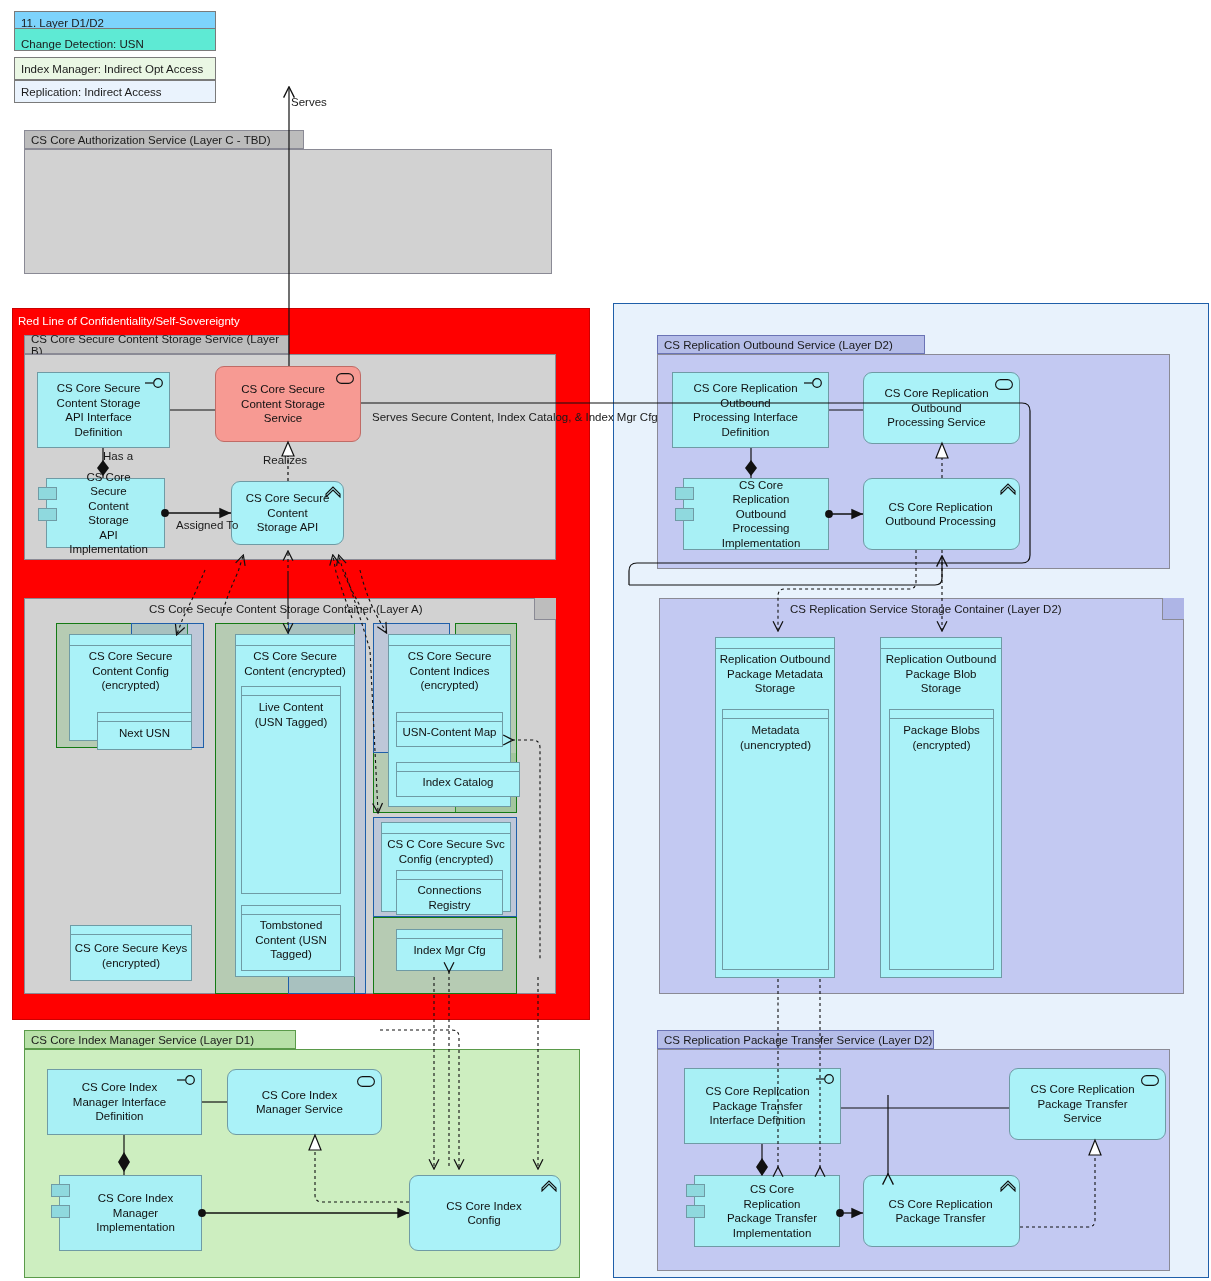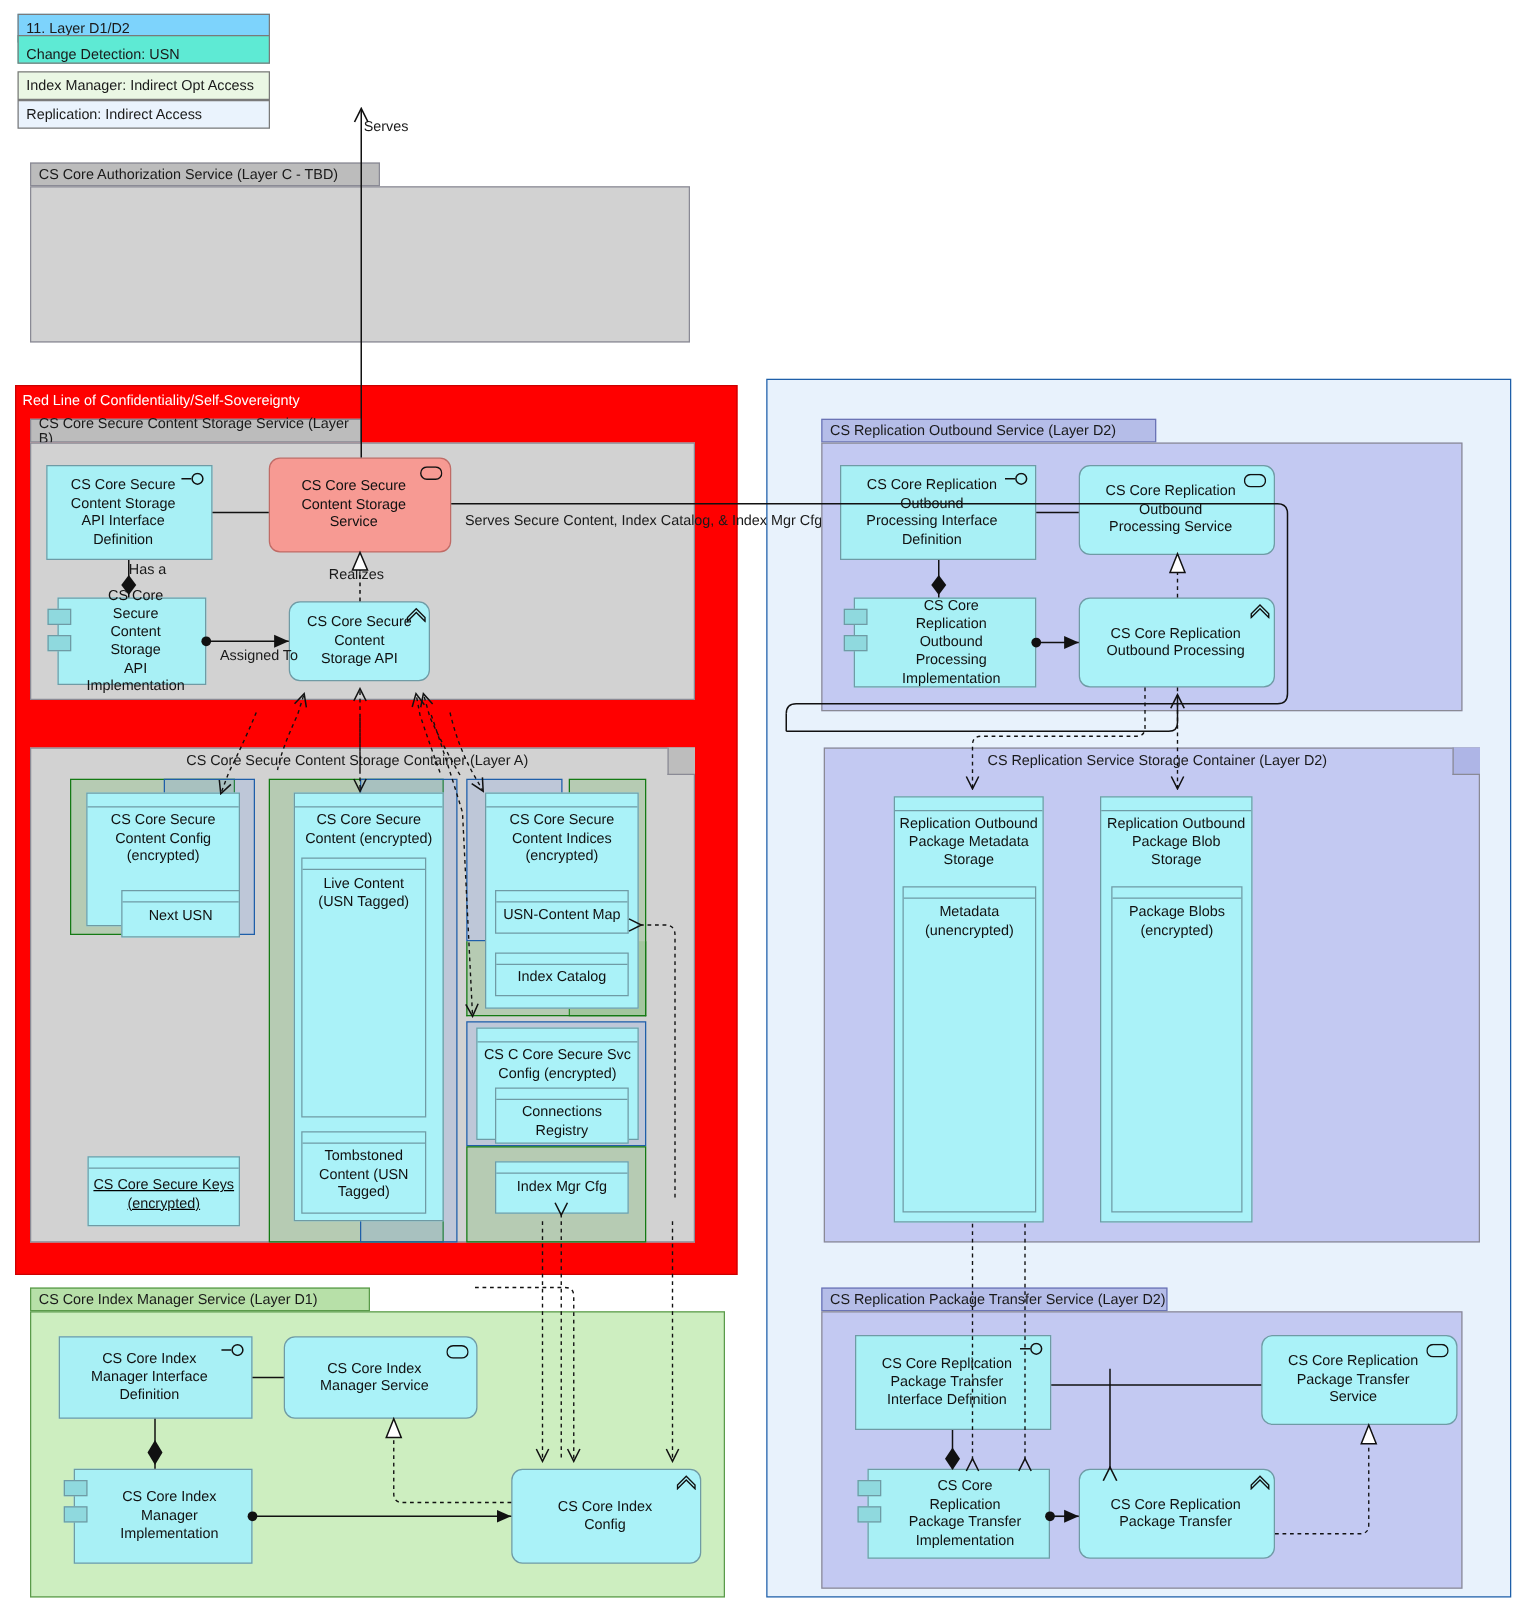--- a/index.html
+++ b/index.html
@@ -174,21 +174,21 @@
     <div class="cap">
       <div>CS Core Secure</div>
       <div>Content Indices</div>
       <div>(encrypted)</div>
     </div>
   </div>
   <div class="dbox" style="left:396px;top:712px;width:107px;height:35px;">
     <div class="hdr" style="height:9px;"></div>
     <div class="cap" style="padding-top:3px;">USN-Content Map</div>
   </div>
-  <div class="dbox" style="left:396px;top:762px;width:107px;height:35px;">
+  <div class="dbox" style="left:396px;top:762px;width:124px;height:35px;">
     <div class="hdr" style="height:9px;"></div>
     <div class="cap" style="padding-top:3px;">Index Catalog</div>
   </div>
 
   <div class="dbox" style="left:381px;top:822px;width:130px;height:90px;">
     <div class="hdr"></div>
     <div class="cap">
       <div>CS C Core Secure Svc</div>
       <div>Config (encrypted)</div>
     </div>
@@ -198,21 +198,21 @@
     <div class="cap" style="padding-top:3px;">
       <div>Connections</div>
       <div>Registry</div>
     </div>
   </div>
   <div class="dbox" style="left:396px;top:929px;width:107px;height:42px;">
     <div class="hdr" style="height:9px;"></div>
     <div class="cap" style="padding-top:4px;">Index Mgr Cfg</div>
   </div>
 
-  <div class="dbox" style="left:70px;top:925px;width:122px;height:56px;text-decoration:underline;">
+  <div class="dbox" style="left:70px;top:925px;width:122px;height:56px;">
     <div class="hdr" style="height:9px;"></div>
     <div class="cap" style="padding-top:6px;">
       <div>CS Core Secure Keys</div>
       <div>(encrypted)</div>
     </div>
   </div>
 
   <div class="grptab" style="left:24px;top:1030px;width:272px;height:19px;background:#b7e0a8;border-color:#5a9a4a;">
     <span>CS Core Index Manager Service (Layer D1)</span>
   </div>

